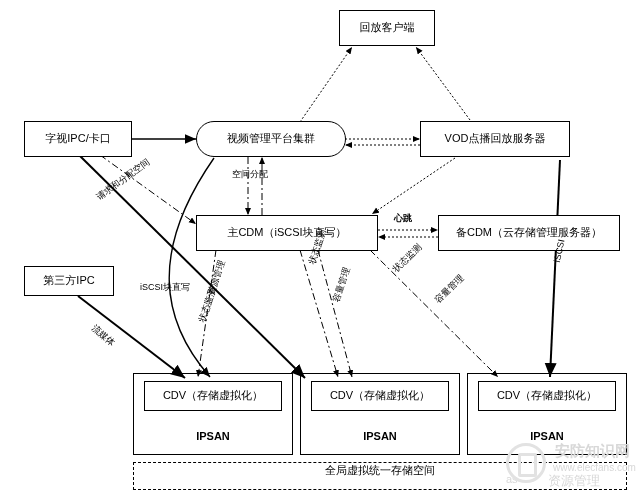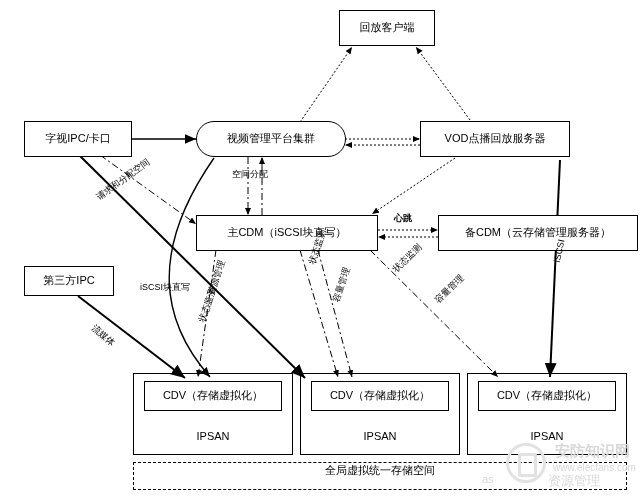--- a/index.html
+++ b/index.html
@@ -41,20 +41,21 @@
     box-sizing: border-box;
     border: 1px solid #000000;
     background: transparent;
   }
   .inner-label {
     position: absolute;
     font-size: 11px;
     color: #000000;
     text-align: center;
     white-space: nowrap;
+    font-weight: bold;
   }
   .dashed-box {
     position: absolute;
     box-sizing: border-box;
     border: 1px dashed #000000;
     background: transparent;
     display: flex;
     align-items: flex-start;
     justify-content: center;
     font-size: 11px;
@@ -156,21 +157,21 @@
   </div>
 
   <div class="node" style="left:420px; top:121px; width:150px; height:36px;">
     <span>VOD点播回放服务器</span>
   </div>
 
   <div class="node" style="left:196px; top:215px; width:182px; height:36px;">
     <span>主CDM（iSCSI块直写）</span>
   </div>
 
-  <div class="node" style="left:438px; top:215px; width:200px; height:36px;">
+  <div class="node" style="left:438px; top:215px; width:182px; height:36px;">
     <span>备CDM（云存储管理服务器）</span>
   </div>
 
   <div class="node" style="left:24px; top:266px; width:90px; height:30px;">
     <span>第三方IPC</span>
   </div>
 
   <div class="group-box" style="left:133px; top:373px; width:160px; height:82px;"></div>
   <div class="node" style="left:144px; top:381px; width:138px; height:30px;">
     <span>CDV（存储虚拟化）</span>
@@ -235,21 +236,21 @@
   <div class="edge-label" style="left:552px; top:261px; transform: rotate(-78deg);">
     <span>iSCSI</span>
   </div>
 
   <div class="watermark" style="left:555px; top:442px; font-size:15px;font-weight:bold;">
     <span>安防知识网</span>
   </div>
   <div class="watermark" style="left:553px; top:462px; font-size:10px;">
     <span>www.elecfans.com</span>
   </div>
-  <div class="watermark" style="left:482px; top:473px; font-size:11px;">
+  <div class="watermark" style="left:506px; top:473px; font-size:11px;">
     <span>as</span>
   </div>
   <div class="watermark" style="left:548px; top:472px; font-size:13px;">
     <span>资源管理</span>
   </div>
   <div class="wm-circle" style="left:506px; top:443px;"></div>
 
 </div>
 
 </body></html>

